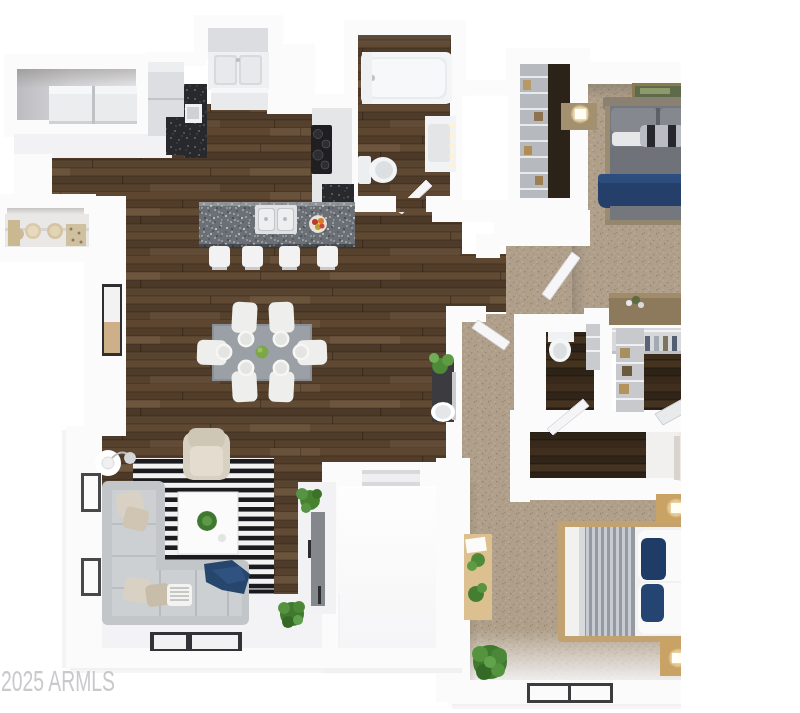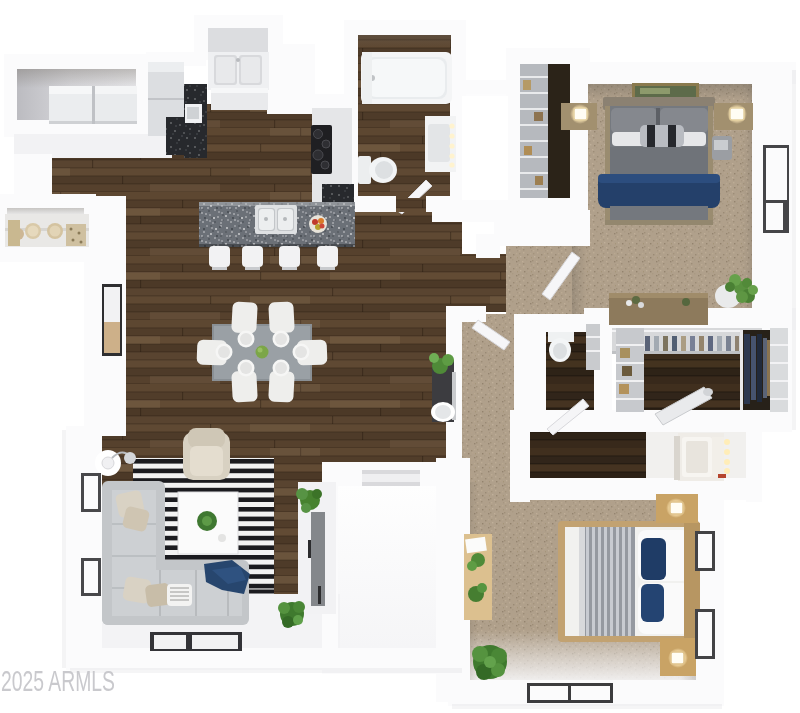--- a/index.html
+++ b/index.html
@@ -1,16 +1,16 @@
 <!DOCTYPE html>
 <html><head>
 <meta charset="utf-8">
 <style>
 html,body{margin:0;padding:0;background:#ffffff;font-family:"Liberation Sans",sans-serif;}
-#stage{position:relative;width:800px;height:713px;overflow:hidden;background:#fff;}
+#stage{position:relative;width:681px;height:713px;overflow:hidden;background:#fff;}
 </style>
 </head>
 <body>
 <div id="stage">
 <svg width="800" height="713" viewBox="0 0 800 713" xmlns="http://www.w3.org/2000/svg">
 <defs>
 <pattern id="wood" width="240" height="64" patternUnits="userSpaceOnUse">
   <rect width="240" height="64" fill="#57422d"></rect>
   <rect y="0" width="240" height="8" fill="#5d4731"></rect>
   <rect y="8" width="240" height="8" fill="#513d2a"></rect>

